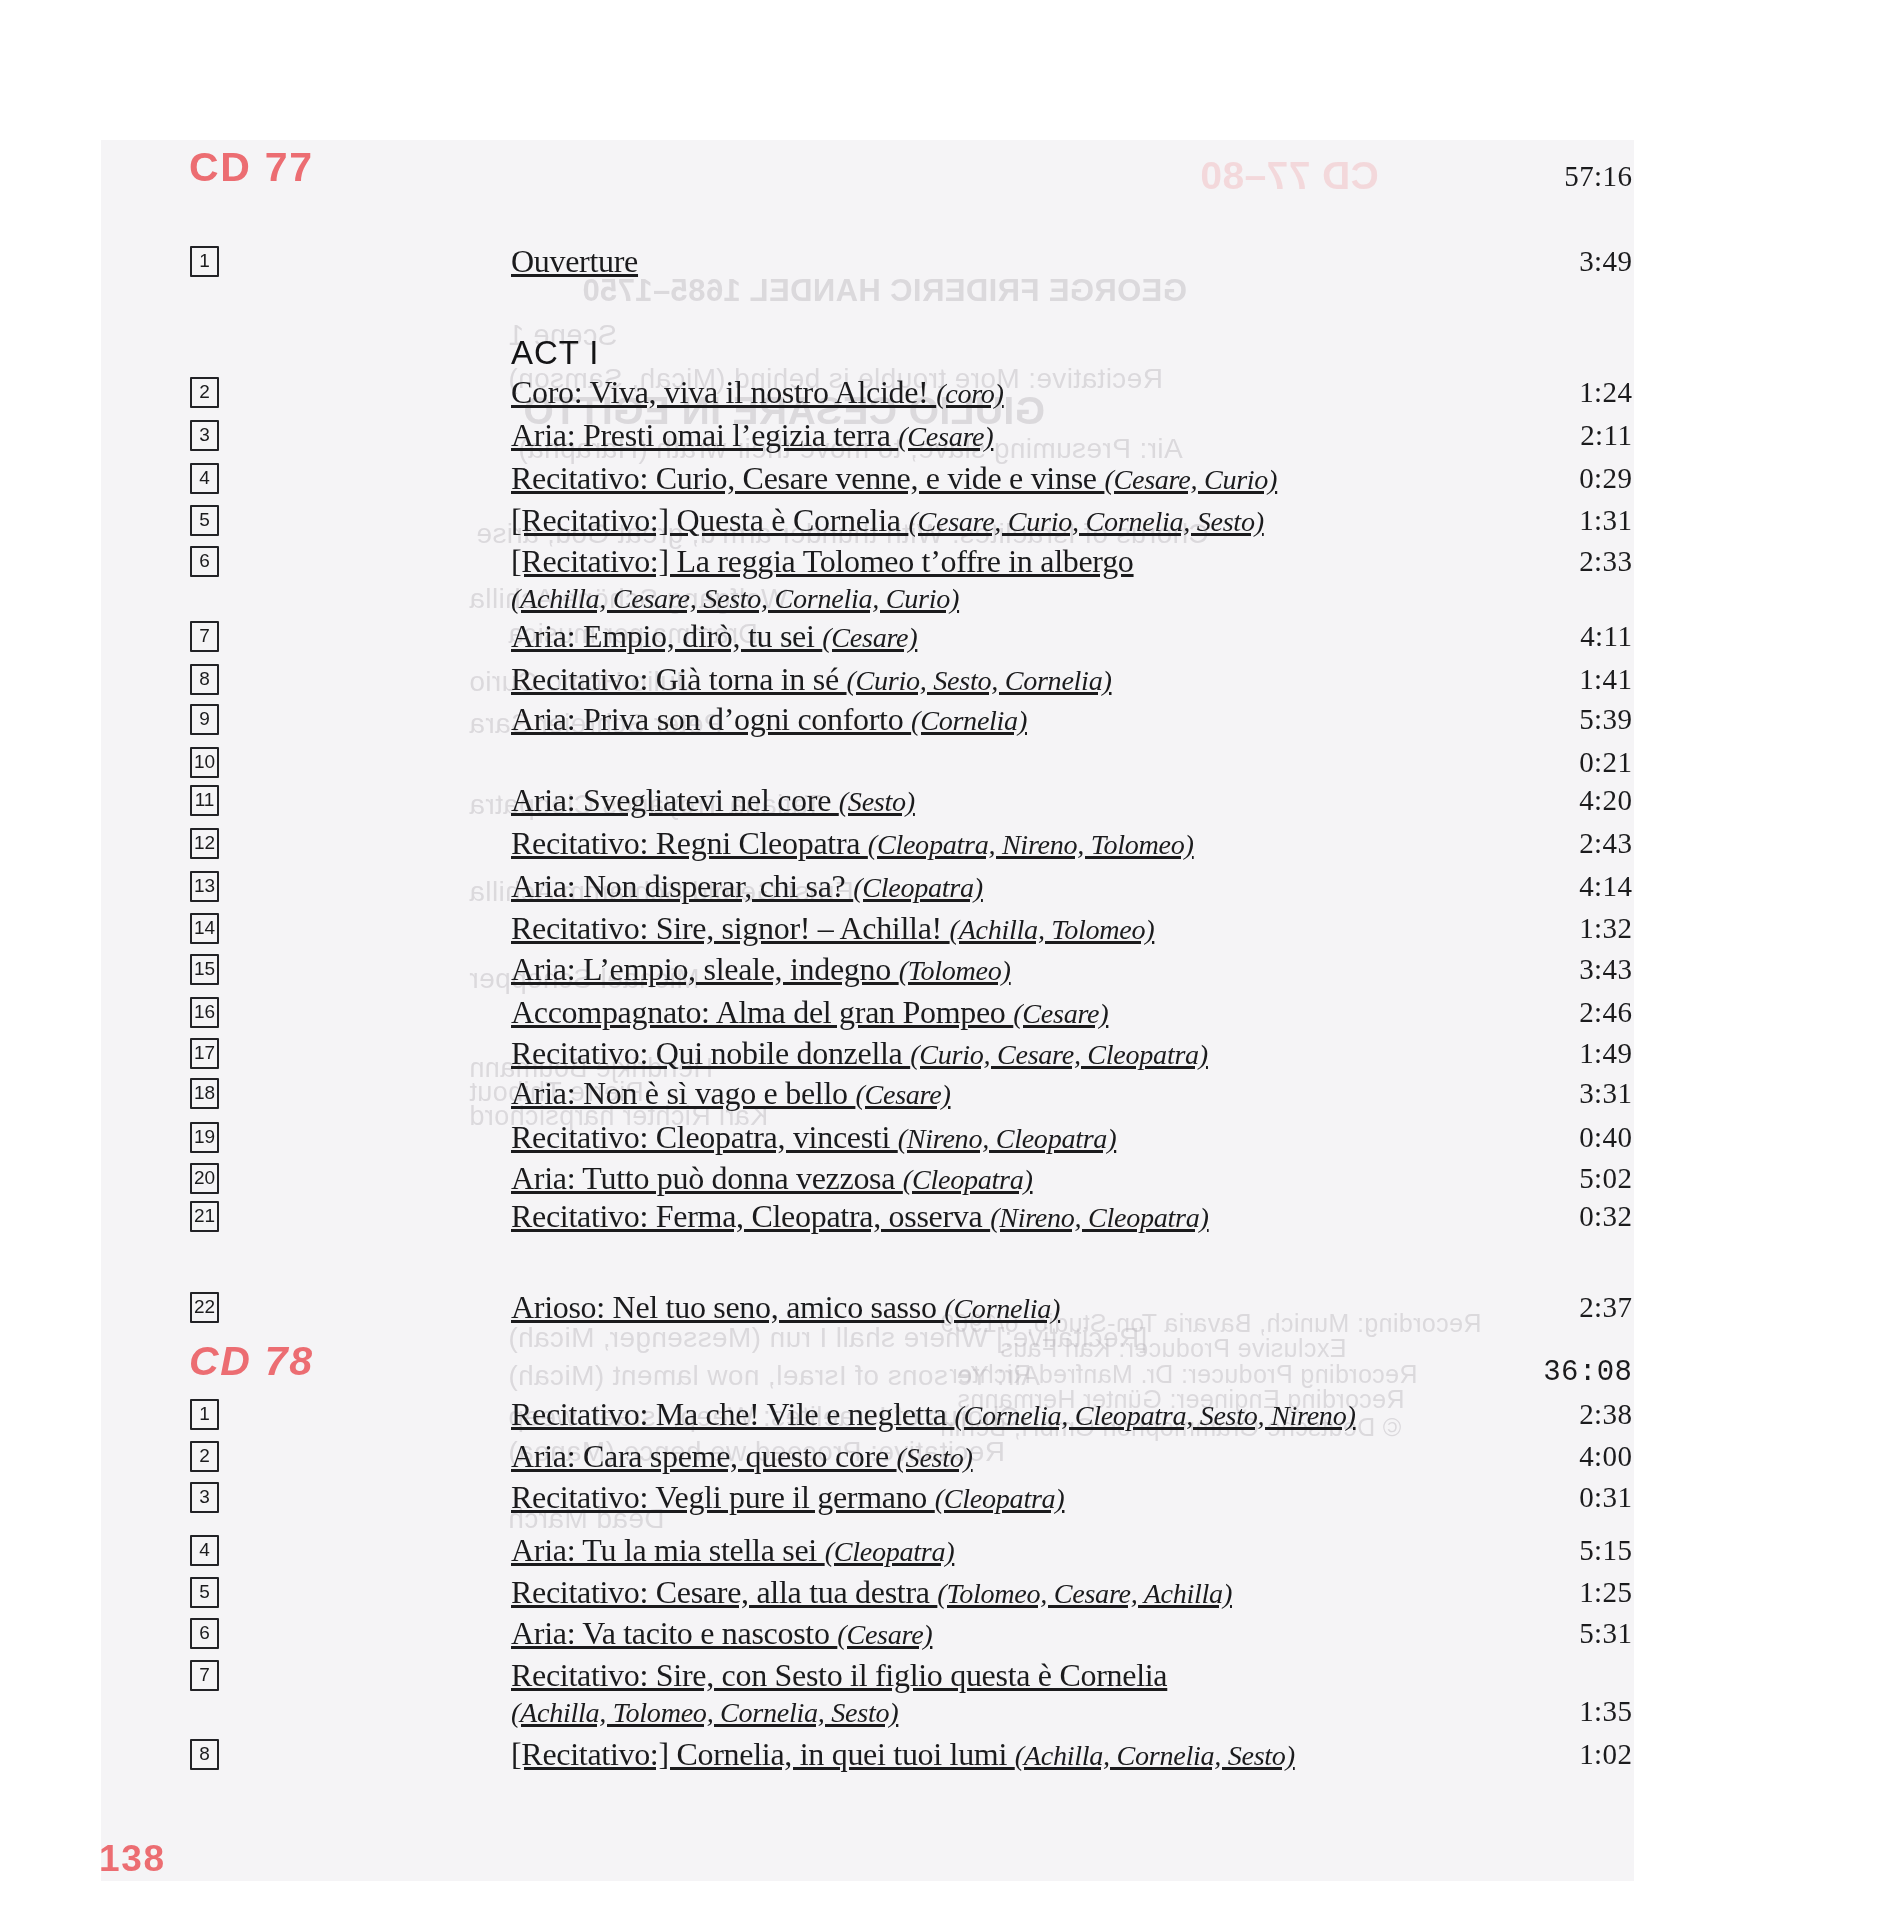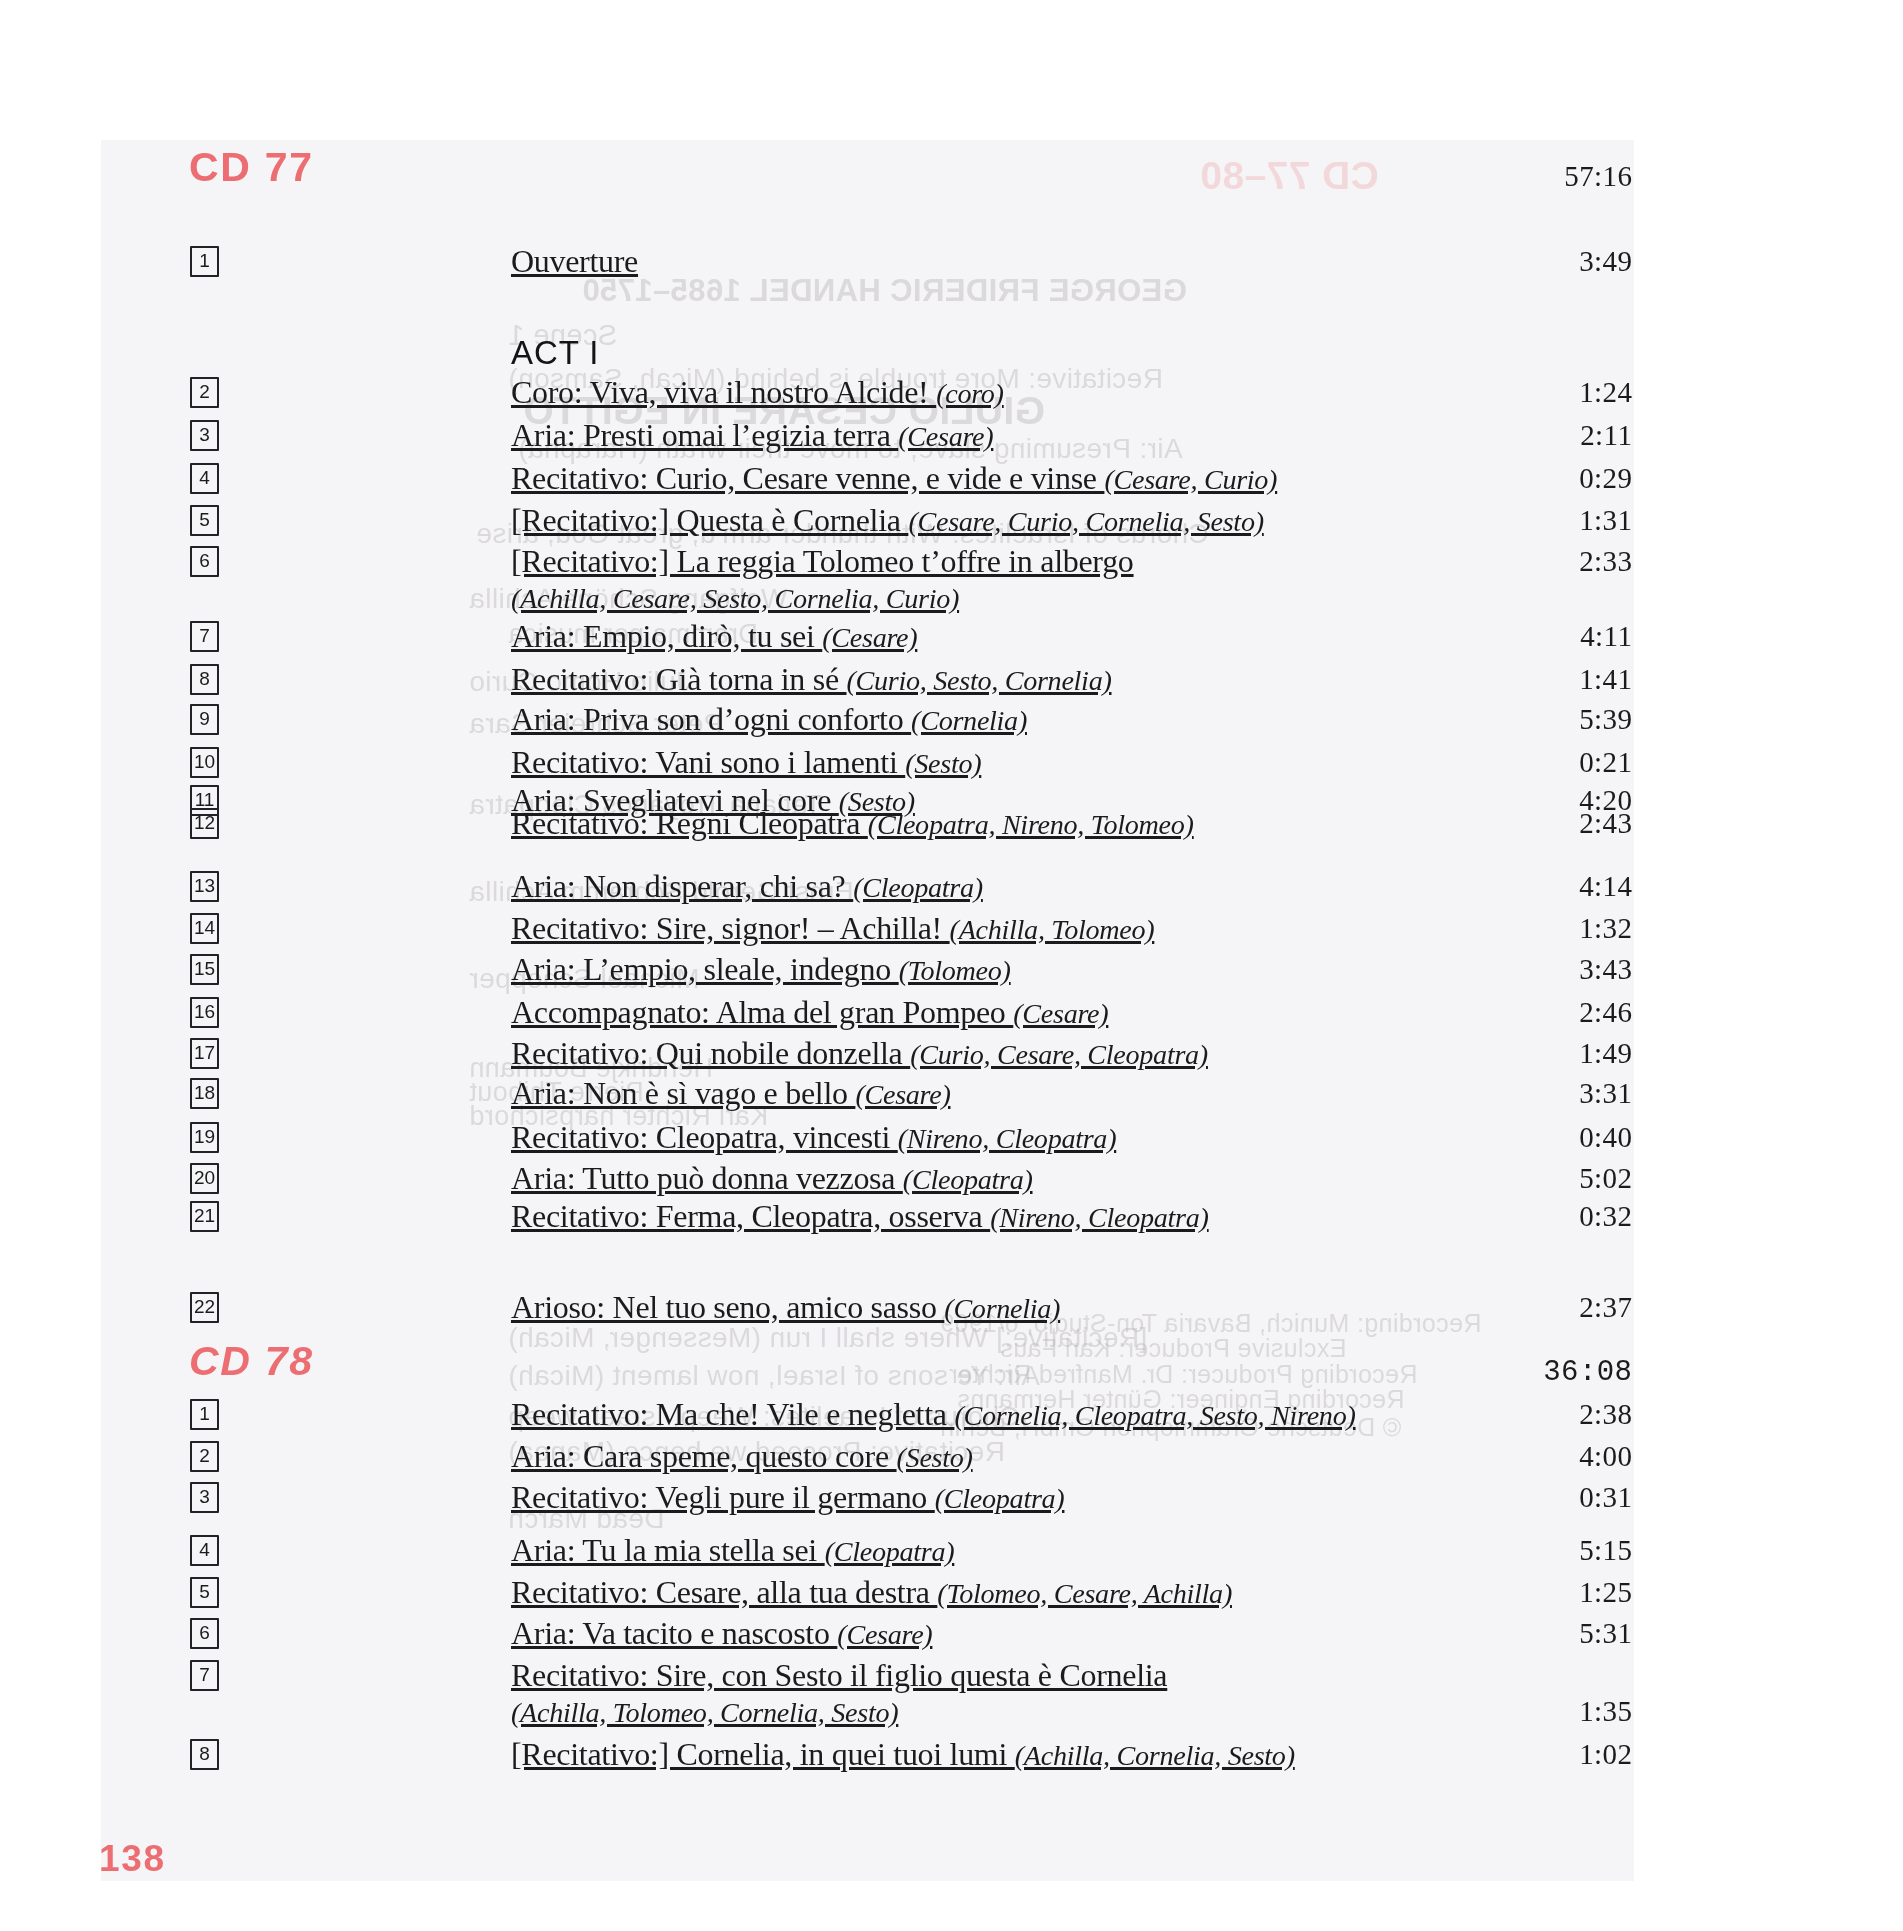--- a/index.html
+++ b/index.html
@@ -148,29 +148,28 @@
         <div class="ttl">Recitativo: Già torna in sé <span class="cast">(Curio, Sesto, Cornelia)</span></div>
         <div class="time">1:41</div>
       </div>
       <div class="row" style="top: 560px;">
         <div class="numbox">9</div>
         <div class="ttl">Aria: Priva son d’ogni conforto <span class="cast">(Cornelia)</span></div>
         <div class="time">5:39</div>
       </div>
       <div class="row" style="top: 603px;">
         <div class="numbox">10</div>
-        <div class="ttl">Recitativo: Vani sono i lamenti <span class="cast">(Sesto)</span></div>
         <div class="time">0:21</div>
       </div>
       <div class="row" style="top: 641px;">
         <div class="numbox">11</div>
         <div class="ttl">Aria: Svegliatevi nel core <span class="cast">(Sesto)</span></div>
         <div class="time">4:20</div>
       </div>
-      <div class="row" style="top: 664px;">
+      <div class="row" style="top: 684px;">
         <div class="numbox">12</div>
         <div class="ttl">Recitativo: Regni Cleopatra <span class="cast">(Cleopatra, Nireno, Tolomeo)</span></div>
         <div class="time">2:43</div>
       </div>
       <div class="row" style="top: 727px;">
         <div class="numbox">13</div>
         <div class="ttl">Aria: Non disperar, chi sa? <span class="cast">(Cleopatra)</span></div>
         <div class="time">4:14</div>
       </div>
       <div class="row" style="top: 769px;">

